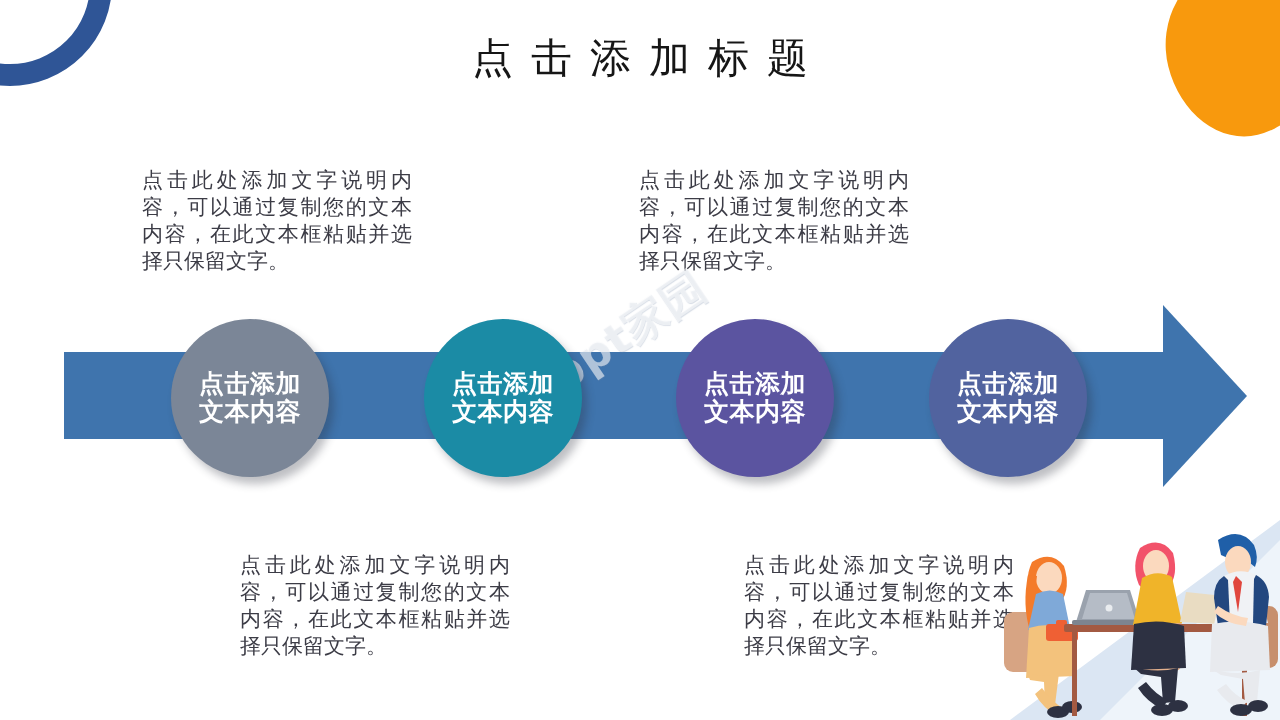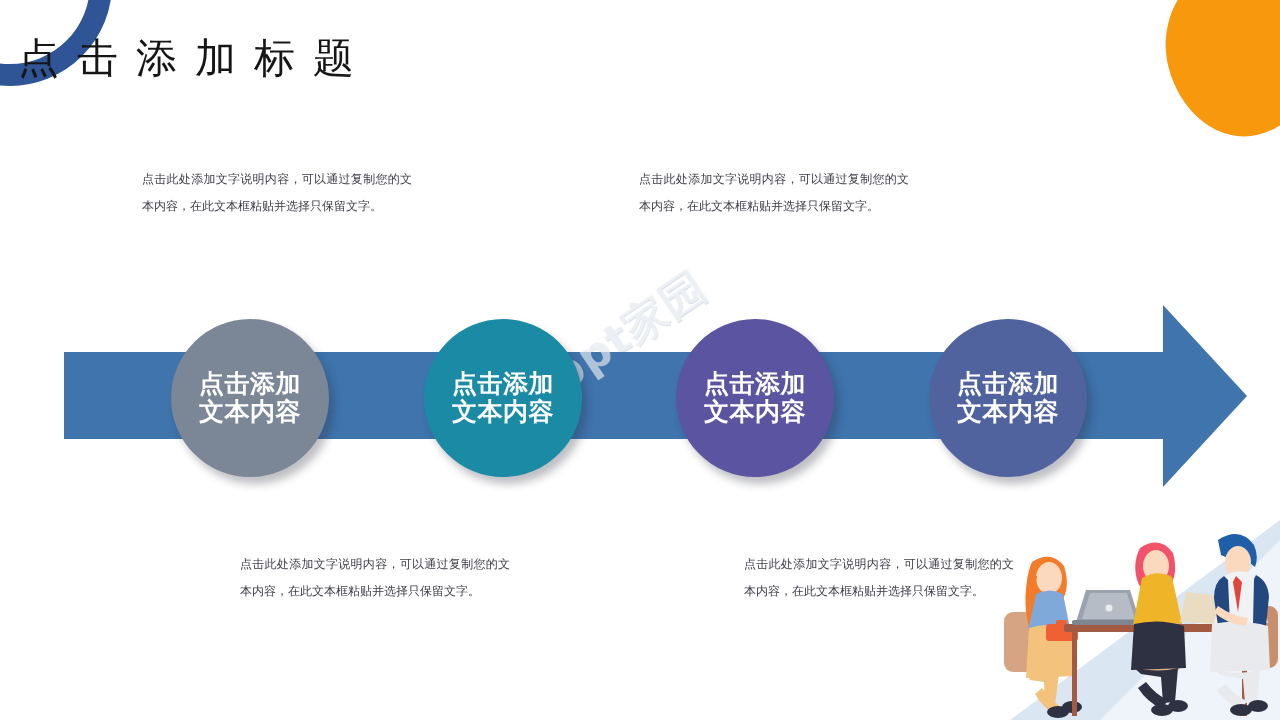--- a/index.html
+++ b/index.html
@@ -42,35 +42,35 @@
     border-radius: 52% 48% 56% 44% / 50% 44% 56% 50%;
     transform: rotate(-14deg);
   }
 
   
   .title {
     position: absolute;
     left: 0;
     top: 32px;
     width: 1280px;
-    text-align: left;
+    text-align: center;
     font-size: 41px;
     line-height: 52px;
     letter-spacing: 18px;
     text-indent: 18px;
     color: #161616;
     font-family: "DejaVu Sans", "Liberation Sans", sans-serif;
     font-weight: 400;
     white-space: nowrap;
   }
 
   
   .blurb {
     position: absolute;
-    font-size: 12px;
+    font-size: 21px;
     line-height: 27px;
     color: #3c3c46;
     width: 270px;
     text-align: justify;
     text-justify: inter-ideograph;
   }
   .blurb-tl { left: 142px; top: 166px; }
   .blurb-tr { left: 639px; top: 166px; }
   .blurb-bl { left: 240px; top: 551px; }
   .blurb-br { left: 744px; top: 551px; }

